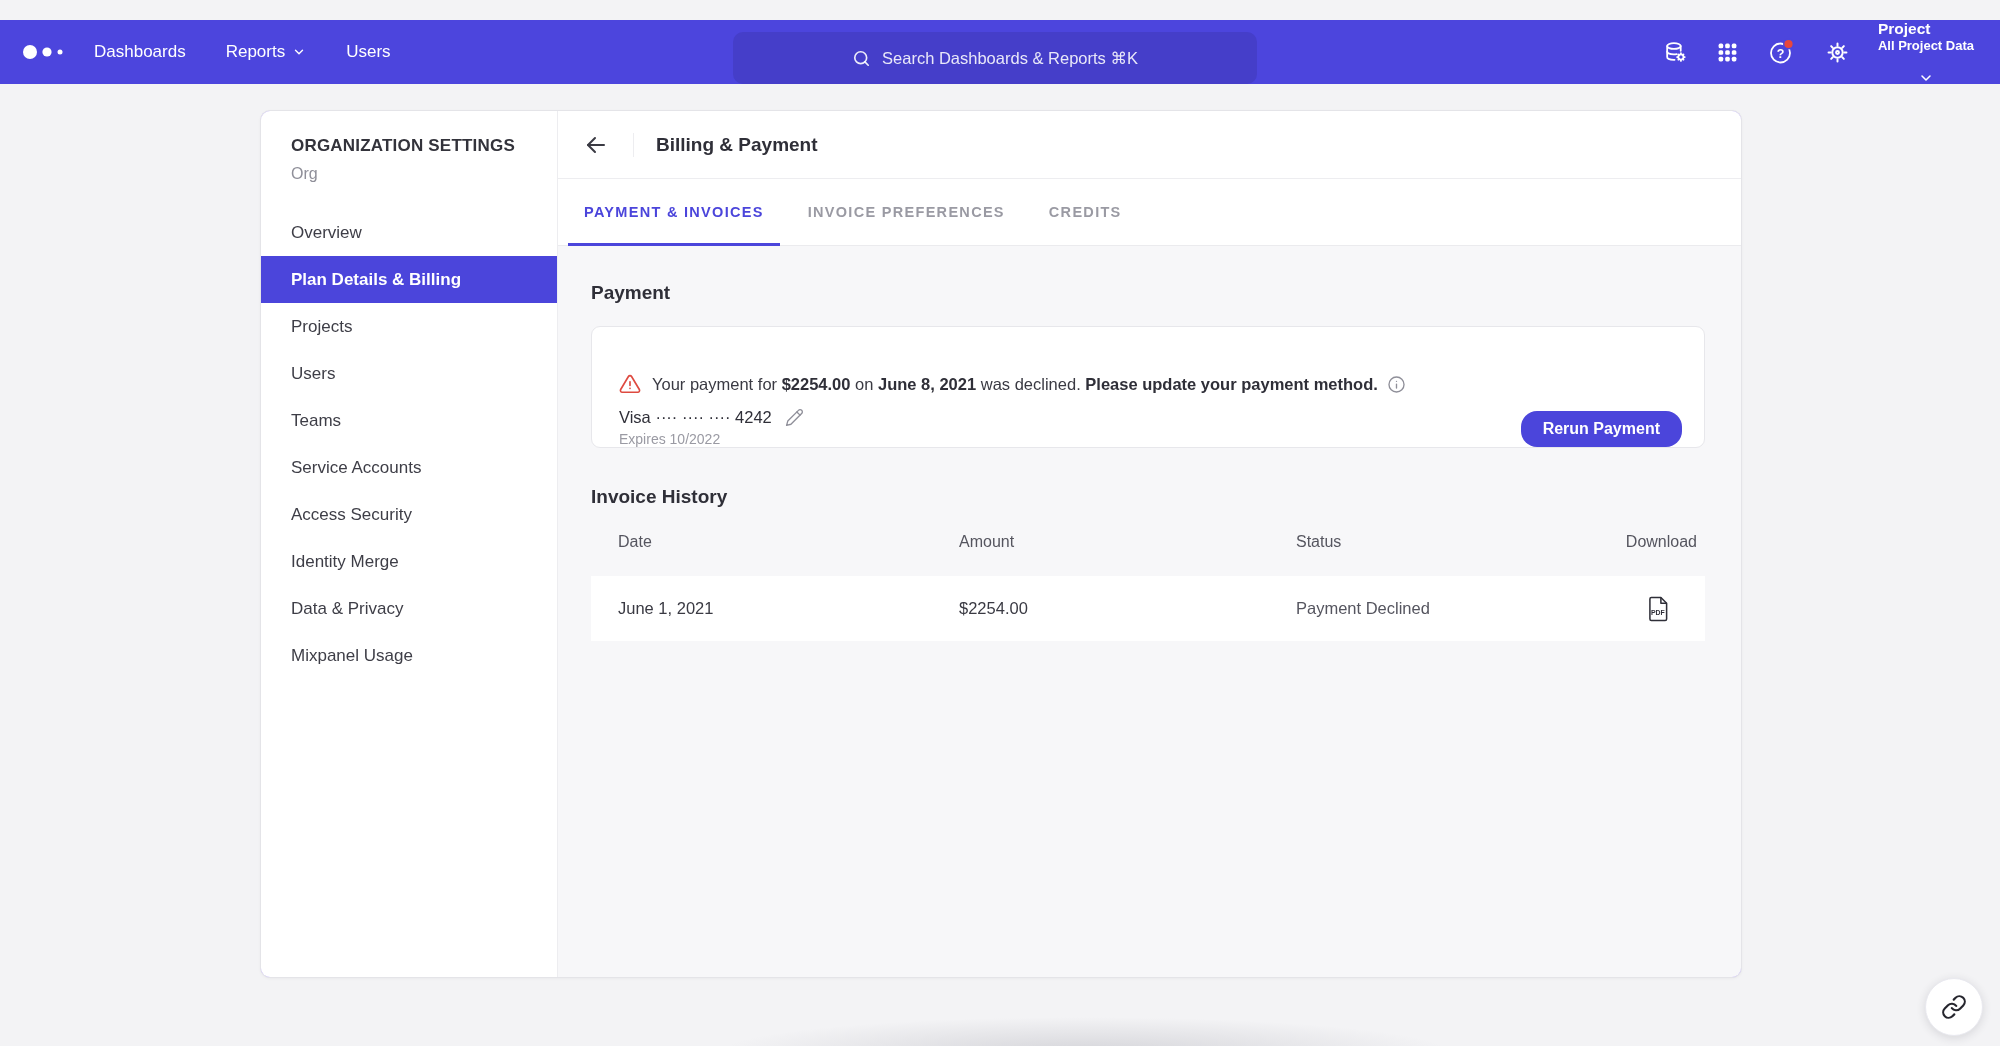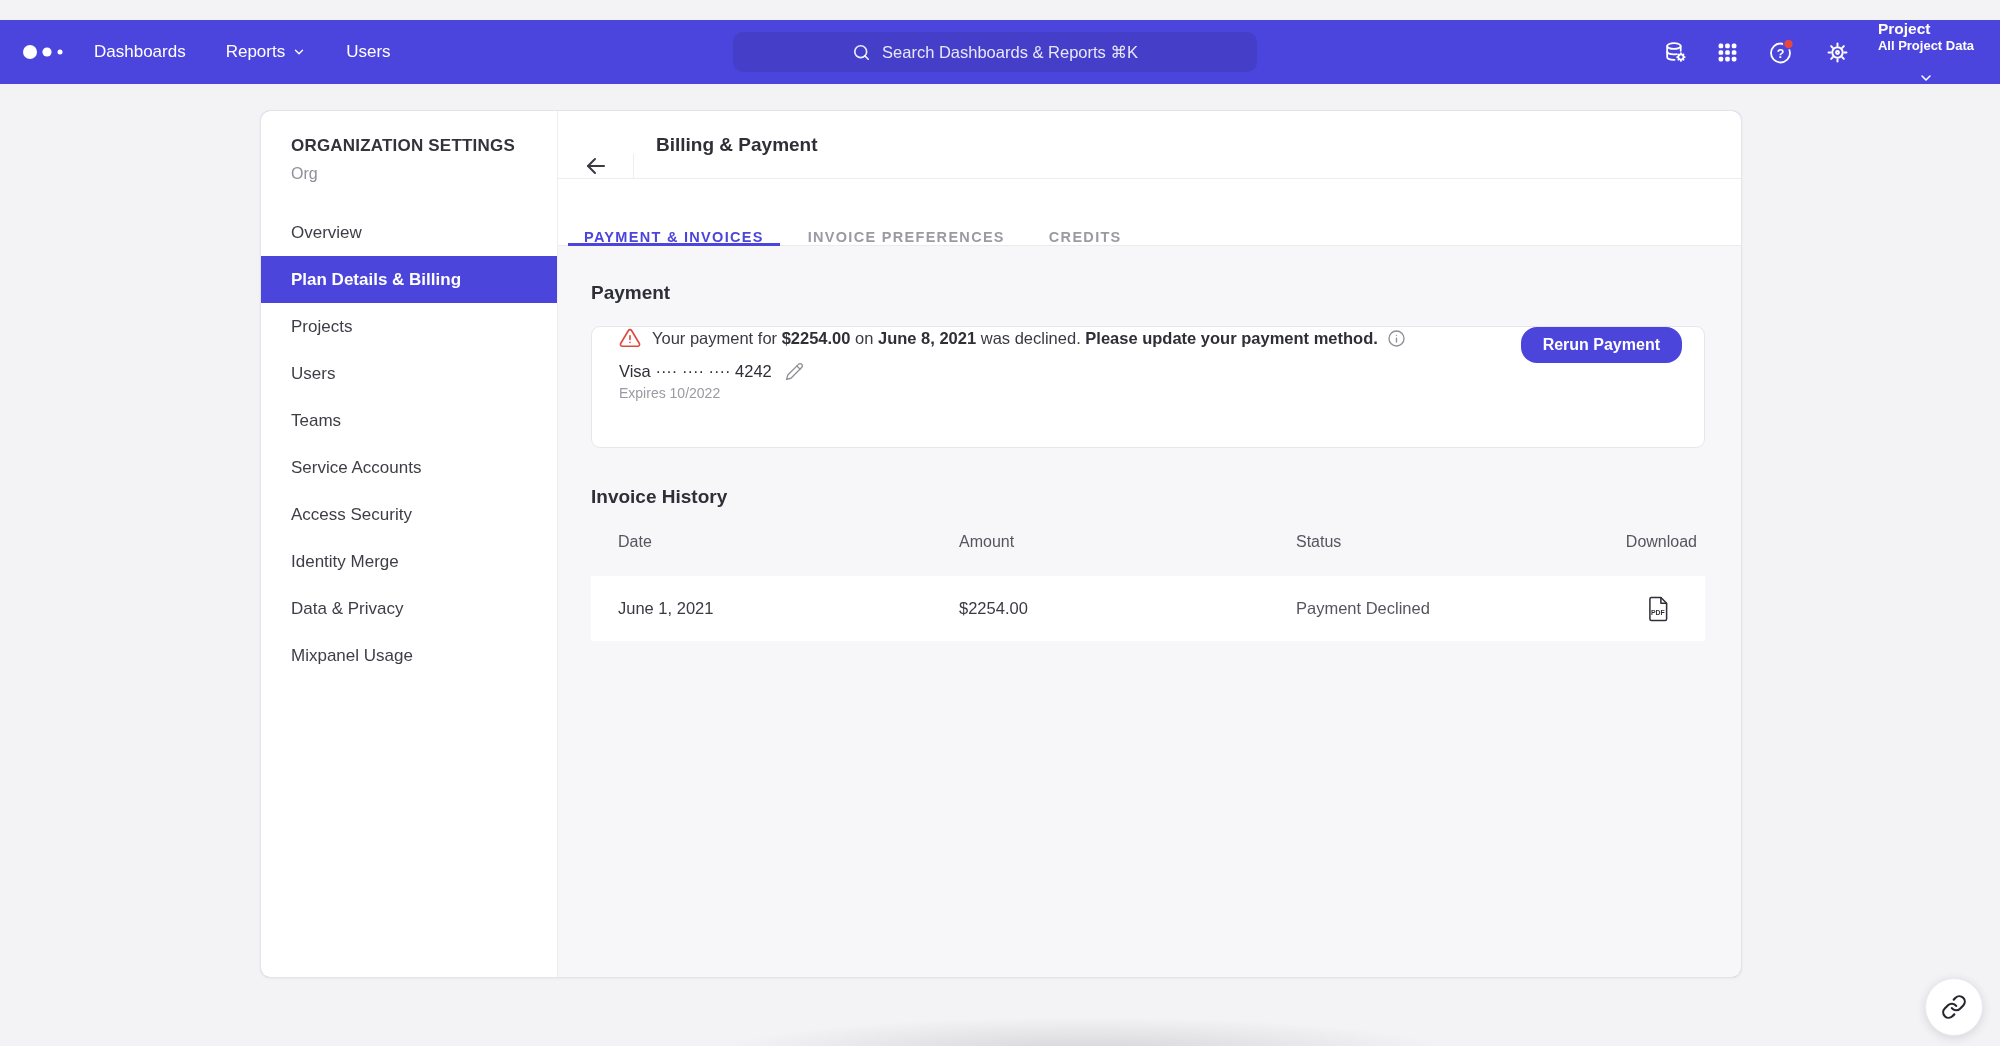--- a/index.html
+++ b/index.html
@@ -17,21 +17,21 @@
     position:absolute; left:0; top:0; width:2000px; height:64px;
     background:#4C45DD; display:flex; align-items:center;margin-top:20px;
   }
   .logo { margin-left:22px; flex:none; }
   .top-nav { display:flex; align-items:center; gap:40px; margin-left:26px; }
   .top-nav-item {
     display:flex; align-items:center; gap:7px;
     color:#FFFFFF; font-size:17px; font-weight:500; cursor:pointer; white-space:nowrap;
   }
   .search-pill {
-    position:absolute; left:733px; top:12px; width:524px; height:40px;
+    position:absolute; left:733px; top:12px; width:524px; height:52px;
     background:#453EC9; border-radius:10px;
     display:flex; align-items:center; justify-content:center; gap:11px;
     cursor:text;
   }
   .search-pill span { color:rgba(255,255,255,0.88); font-size:16.5px; }
   .top-right {
     position:absolute; right:0; top:0; height:64px;
     display:flex; align-items:center; gap:28px; padding-right:26px;
   }
   .top-icon { cursor:pointer; }
@@ -55,41 +55,41 @@
   .sidebar-sub { margin:9px 0 0 30px; font-size:16px; color:#8F8F99; }
   .sidebar-items { margin-top:26px; }
   .sidebar-item {
     height:47px; display:flex; align-items:center; padding-left:30px;
     font-size:17px; color:#3E3E47; cursor:pointer; white-space:nowrap;
   }
   .sidebar-item.selected { background:#4B45DB; color:#FFFFFF; font-weight:700; }
 
   
   .content { flex:1; display:flex; flex-direction:column; min-width:0; }
-  .content-header { height:68px; flex:none; border-bottom:1px solid #EDEDF0; display:flex; align-items:flex-end; background:#fff; }
+  .content-header { height:68px; flex:none; border-bottom:1px solid #EDEDF0; display:flex; align-items:center; background:#fff; }
   .back-cell { width:76px; flex:none; display:flex; align-items:center; justify-content:center; border-right:1px solid #EDEDF0; cursor:pointer; }
   .header-title { align-self:center; margin-left:22px; font-size:19px; font-weight:700; color:#2F2F38; }
 
   .tabs-row { height:67px; flex:none; background:#fff; border-bottom:1px solid #EBEBEE; display:flex; align-items:stretch; padding-left:10px; gap:12px; }
   .tab {
-    display:flex; align-items:flex-end; padding:0 16px; position:relative;
+    display:flex; align-items:center; padding:0 16px; position:relative;
     font-size:14.5px; font-weight:700; letter-spacing:1.3px; color:#9A9AA3;
     cursor:pointer; white-space:nowrap;
   }
   .tab.active { color:#4B45DB; }
   .tab.active::after { content:""; position:absolute; left:0; right:0; bottom:-1px; height:3px; background:#4B45DB; }
 
   .content-body { flex:1; background:#F7F7F9; padding:36px 36px 0 33px; overflow:hidden; }
   .section-title { font-size:19px; font-weight:700; color:#2F2F38; }
 
   
   .payment-card {
     margin-top:22px; height:122px; background:#fff;
     border:1px solid #E7E7EB; border-radius:9px;
-    display:flex; align-items:flex-start; padding:0 22px 0 27px;
+    display:flex; align-items:flex-end; padding:0 22px 0 27px;
   }
   .payment-left { flex:1; min-width:0; }
   .alert-row { display:flex; align-items:center; font-size:16.5px; color:#3A3A43; }
   .alert-row .warn-icon { margin-right:11px; flex:none; }
   .alert-row b { font-weight:700; color:#2F2F38; }
   .alert-row .info-icon { margin-left:9px; flex:none; cursor:pointer; }
   .card-row { margin-top:13px; display:flex; align-items:center; gap:13px; font-size:16.5px; color:#2F2F38; }
   .expires { margin-top:4px; font-size:14px; color:#9A9AA3; }
   .rerun-btn {
     flex:none; height:36px; padding:0 22px; border:none; border-radius:16px;

